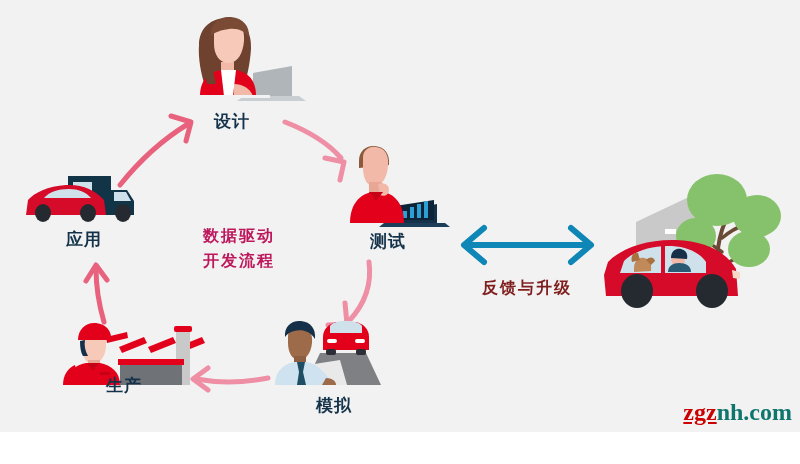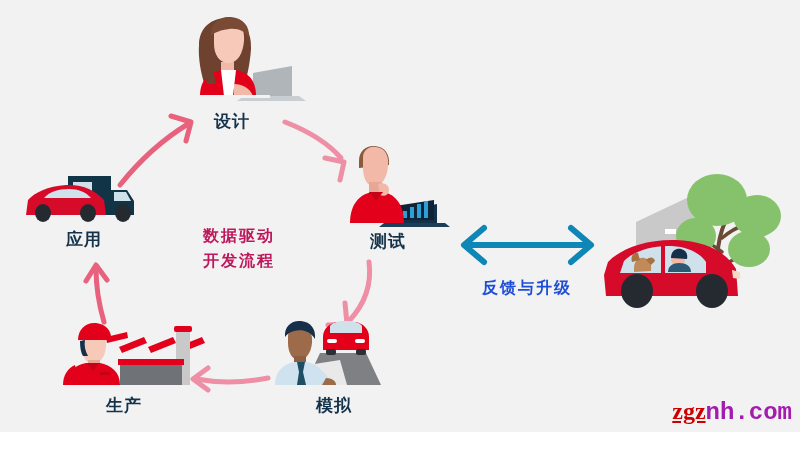--- a/index.html
+++ b/index.html
@@ -36,37 +36,37 @@
     font-weight: 700;
     letter-spacing: 2px;
     line-height: 1.55;
     white-space: nowrap;
   }
   .feedback-label {
     position: absolute;
     left: 527px;
     top: 278px;
     transform: translateX(-50%);
-    color: #1d4ed8;
+    color: #7f1d1d;
     font-size: 16px;
     font-weight: 700;
     letter-spacing: 2px;
     white-space: nowrap;
   }
   .watermark {
     position: absolute;
     right: 8px;
     bottom: 6px;
     font-family: "Liberation Serif", "DejaVu Serif", serif;
     font-size: 24px;
     font-weight: 700;
     letter-spacing: 0px;
   }
   .wm-red { color: #cc0000; text-decoration: underline; }
-  .wm-black { color: #a21caf; font-family: Liberation Mono, monospace; }
+  .wm-black { color: #0f766e; }
   svg { display: block; }
   .layer {
     position: absolute;
     left: 0; top: 0;
     width: 800px; height: 464px;
     pointer-events: none;
   }
 </style>
 </head>
 <body>
@@ -273,21 +273,21 @@
       <path d="M732 270 L740 272 L740 279 L733 278 Z" fill="#f7d9c8"></path>
     </g>
   </svg>
 
   <div class="node-label" style="left:232px; top:110px;">设计</div>
 
   <div class="node-label" style="left:388px; top:230px;font-family:Liberation Mono, monospace;">测试</div>
 
   <div class="node-label" style="left:334px; top:394px;">模拟</div>
 
-  <div class="node-label" style="left:124px; top:394px;">生产</div>
+  <div class="node-label" style="left:124px; top:374px;">生产</div>
 
   <div class="node-label" style="left:84px; top:228px;">应用</div>
 
   <div class="center-text">
     <div>数据驱动</div>
     <div>开发流程</div>
   </div>
 
   <div class="feedback-label">反馈与升级</div>
 

